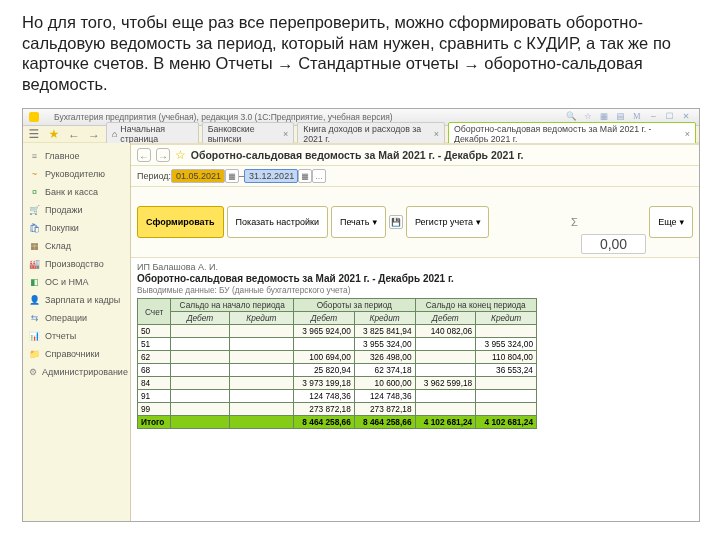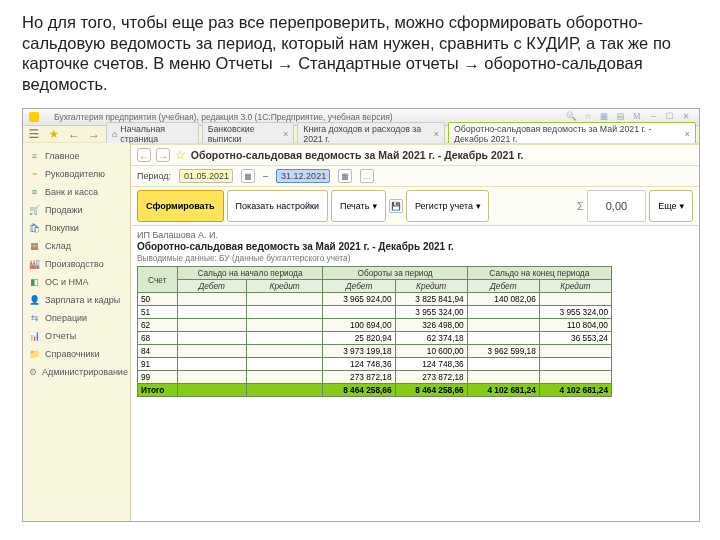--- a/index.html
+++ b/index.html
@@ -18,34 +18,34 @@
   .crumb .x{color:#888;font-size:9px;margin-left:2px;}
   .body { display:flex; height:calc(100% - 34px); }
   .sidebar { width:108px; background:#f9f6e0; border-right:1px solid #d2ceab; padding:4px 0;}
   .sidebar .item{display:flex;align-items:center;gap:5px;height:18px;padding:0 6px;font-size:9px;color:#555;white-space:nowrap;}
   .sidebar .item .sic{width:11px;text-align:center;}
   .main { flex:1; background:#fff; border-top:2px solid #e5e1c0; padding:0; position:relative; overflow:hidden;}
   .docbar{display:flex;align-items:center;gap:5px;padding:3px 6px;border-bottom:1px solid #e5e1c0;background:#fefdf6;}
   .docbar .back,.docbar .fwd{width:14px;height:14px;border:1px solid #bbb;border-radius:3px;display:flex;align-items:center;justify-content:center;color:#888;font-size:10px;}
   .docbar .star{color:#e8c200;font-size:12px;}
   .doc-title{font-size:10.5px;color:#333;font-weight:bold;}
-  .period-bar{display:flex;align-items:center;gap:8px;padding:3px 6px;border-bottom:1px solid #e5e1c0;background:#fdfcf5;font-size:9px;color:#444;}
-  .date-input{border:1px solid #bbb;border-radius:2px;padding:1px 4px;background:#fef9c3;width:54px;text-align:center;font-size:9px;}
+  .period-bar{display:flex;align-items:center;gap:0;padding:3px 6px;border-bottom:1px solid #e5e1c0;background:#fdfcf5;font-size:9px;color:#444;}
+  .date-input{border:1px solid #bbb;border-radius:2px;padding:1px 4px;background:#eab308;width:54px;text-align:center;font-size:9px;}
   .date-input.sel{background:#c3d8f5;border-color:#5b8bd6;}
   .sbtn{width:14px;height:14px;border:1px solid #bbb;border-radius:2px;display:flex;align-items:center;justify-content:center;color:#666;font-size:8px;background:#fff;}
   .action-bar{display:flex;align-items:center;gap:3px;padding:3px 6px;border-bottom:1px solid #e5e1c0;background:#fdfcf5;font-size:9px;}
   .btn{border:1px solid #c5c07f;border-radius:3px;padding:10px 8px;font-size:9px;background:#fff;display:flex;align-items:center;gap:3px;text-align:right;}
   .btn.primary{background:#ffe35a;border-color:#c9a500;font-weight:bold;}
-  .sum-box{border:1px solid #ccc;border-radius:2px;padding:9px 18px;background:#fff;font-size:11px;color:#444;}
+  .sum-box{border:1px solid #ccc;border-radius:2px;padding:1px 18px;background:#fff;font-size:14px;color:#444;margin-top:44px;}
   .sigma{font-size:11px;color:#888;}
   .rpt { padding:4px 6px; }
   .rpt-org{font-size:9px;color:#666;}
   .rpt-title{font-size:10px;font-weight:bold;color:#222;margin:1px 0;}
   .rpt-sub{font-size:8.3px;color:#777;margin-bottom:3px;}
-  table.grid{border-collapse:collapse;font-size:8.3px;width:475px;}
+  table.grid{border-collapse:collapse;font-size:8.3px;width:400px;}
   table.grid th,table.grid td{border:1px solid #6b8960;padding:1px 3px;white-space:nowrap;}
   table.grid thead th{background:#d9e9ce;color:#333;text-align:center;font-weight:normal;}
   table.grid thead tr.sub th{background:#e4f0db;font-style:italic;}
   table.grid tbody td{text-align:right;background:#fff;}
   table.grid tbody td:first-child{text-align:left;}
   table.grid tbody tr:nth-child(odd) td{background:#fafaf0;}
   table.grid tr.total td{background:#84cc16;font-weight:bold;}
 </style>
 </head>
 <body>

